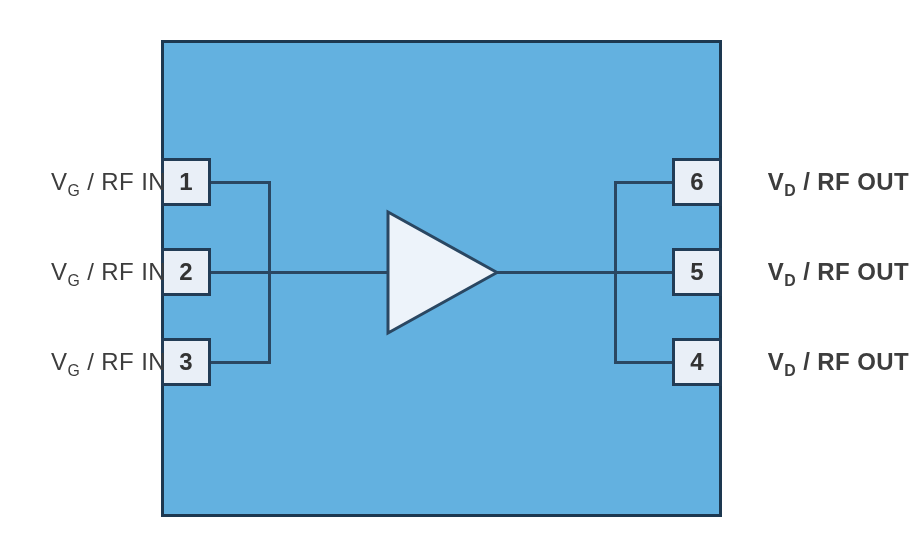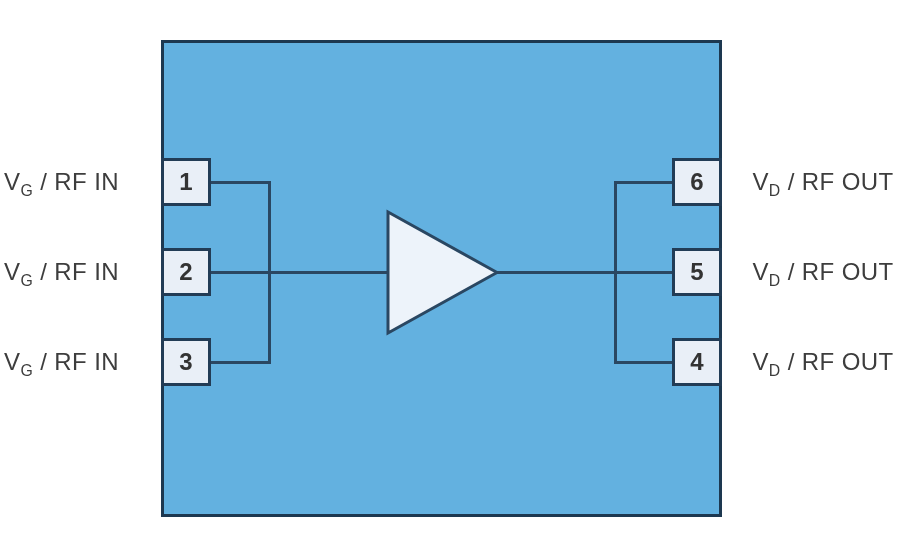--- a/index.html
+++ b/index.html
@@ -66,22 +66,22 @@
     line-height: 30px;
     font-size: 24px;
     letter-spacing: 0.4px;
     color: var(--label-text, #3d3d3d);
     white-space: pre;
   }
   .pin-label sub {
     font-size: 0.66em;
     line-height: 0;
   }
-  .label-left  { left: 4px;     width: 150px; text-align: left; }
-  .label-right { left: 737px; width: 172px; text-align: center; }
+  .label-left  { left: 16px;     width: 150px; text-align: right; }
+  .label-right { left: 737px; width: 172px; text-align: right; font-weight: bold; }
   .lrow-1 { top: 167px; }
   .lrow-2 { top: 257px; }
   .lrow-3 { top: 347px; }
 </style>
 </head>
 <body>
 
 <div class="stage">
 
   <div class="chip"></div>

